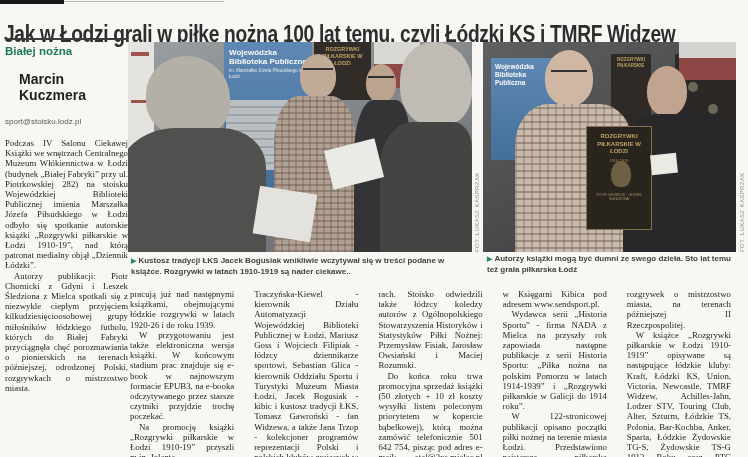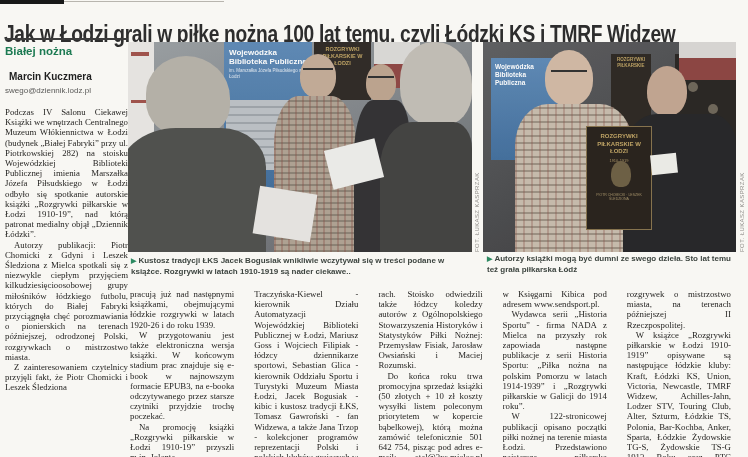--- a/index.html
+++ b/index.html
@@ -18,21 +18,21 @@
     position:absolute; left:4px; top:4px; width:920px;
     font-size:24px; font-weight:bold; color:#2d2d2d;
     letter-spacing:-0.4px; white-space:nowrap;
     transform:scaleX(0.80); transform-origin:left top;
   }
 
   
   .col1 { position:absolute; left:5px; top:38px; width:123px; height:415px; overflow:hidden; }
   .rule { border-top:2px solid #3c3c3c; margin-bottom:5px; }
   .section-label { color:#1c7a52; font-size:11.5px; font-weight:bold; margin:0 0 14px 0; }
-  .author { font-size:10px; font-weight:bold; color:#1f1f1f; margin:4px; }
+  .author { font-size:14px; font-weight:bold; color:#1f1f1f; margin:14px; }
   .email  { font-size:8px; color:#5a5a58; margin:1px 0 12px 0; }
 
   .bodytext p.para {
     font-family:"Liberation Serif", serif;
     font-size:8.8px; line-height:10.2px; text-align:justify;
     margin:0; color:#201f1d; hyphens:auto;
   }
   .bodytext p.para.indent { text-indent:9px; }
 
   
@@ -130,25 +130,24 @@
 
 <div class="scan-bar"></div>
 <div class="scan-line"></div>
 
 <h1 class="headline">Jak w Łodzi grali w piłkę nożną 100 lat temu, czyli Łódzki KS i TMRF Widzew</h1>
 
 <div class="col1">
   <div class="rule"></div>
   <div class="section-label">Białej nożna</div>
   <p class="author">Marcin Kuczmera</p>
-  <p class="email">swego@dziennik.lodz.pl</p>
+  <p class="email">sport@stoisku.lodz.pl</p>
   <div class="bodytext">
       <p class="para">Podczas IV Salonu Ciekawej Książki we wnętrzach Centralnego Muzeum Włókiennictwa w Łodzi (budynek „Białej Fabryki” przy ul. Piotrkowskiej 282) na stoisku Wojewódzkiej Biblioteki Publicznej imienia Marszałka Józefa Piłsudskiego w Łodzi odbyło się spotkanie autorskie książki „Rozgrywki piłkarskie w Łodzi 1910-19”, nad którą patronat medialny objął „Dziennik Łódzki”.</p>
       <p class="para indent">Autorzy publikacji: Piotr Chomicki z Gdyni i Leszek Śledziona z Mielca spotkali się z niezwykle ciepłym przyjęciem kilkudziesięcioosobowej grupy miłośników łódzkiego futbolu, których do Białej Fabryki przyciągnęła chęć porozmawiania o pionierskich na terenach późniejszej, odrodzonej Polski, rozgrywkach o mistrzostwo miasta.</p>
-      <p class="para indent">Z zainteresowaniem czytelnicy przyjęli fakt, że Piotr Chomicki i Leszek Śledziona</p>
     </div>
 </div>
 
 <div class="photo photo1">
   <div class="p1-white-banner"></div>
   <div class="p1-red-mark1"></div>
   <div class="p1-red-mark2"></div>
   <div class="p1-blue-banner">
     <span class="p1-banner-title">Wojewódzka Biblioteka Publiczna</span>
     <span class="p1-banner-sub">im. Marszałka Józefa Piłsudskiego w Łodzi</span>

